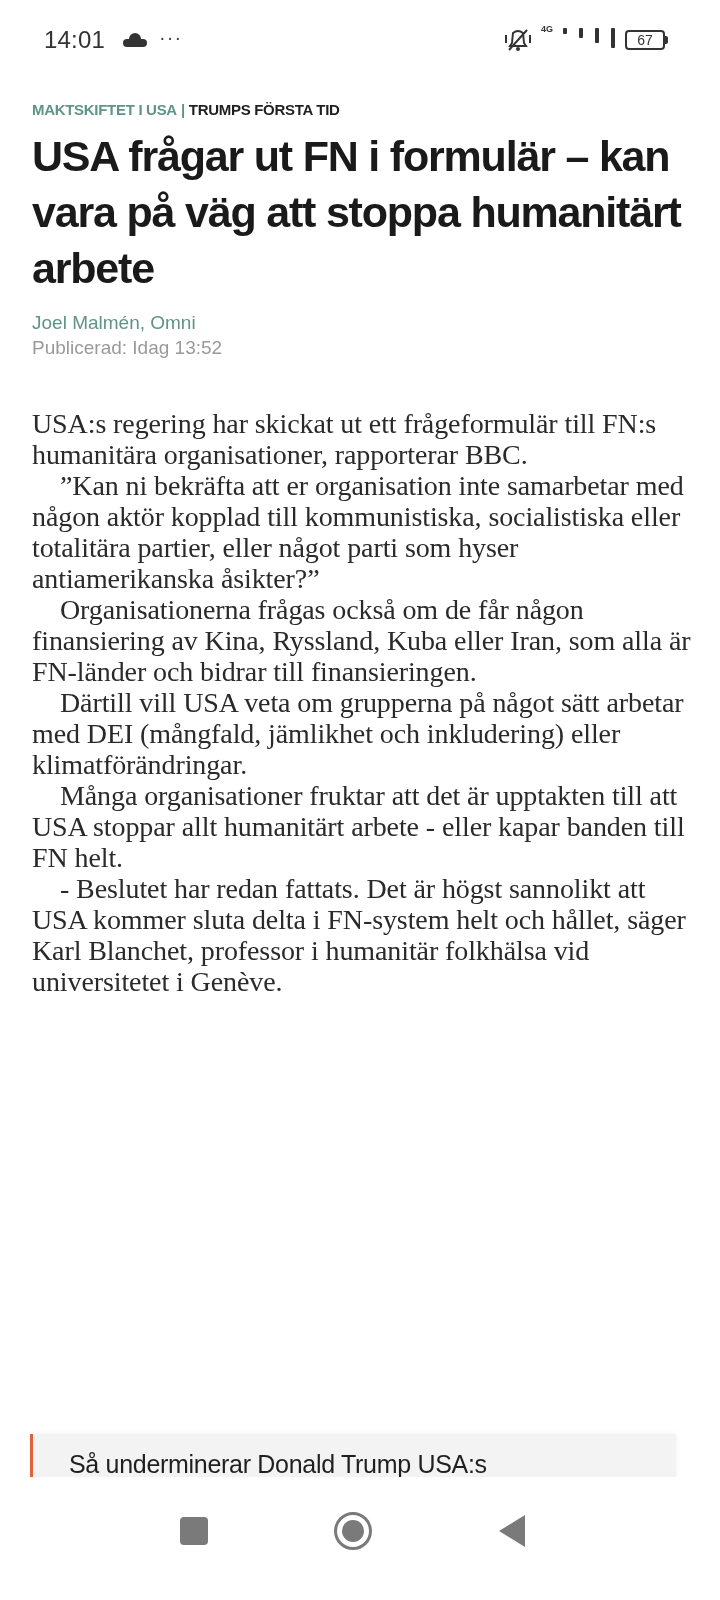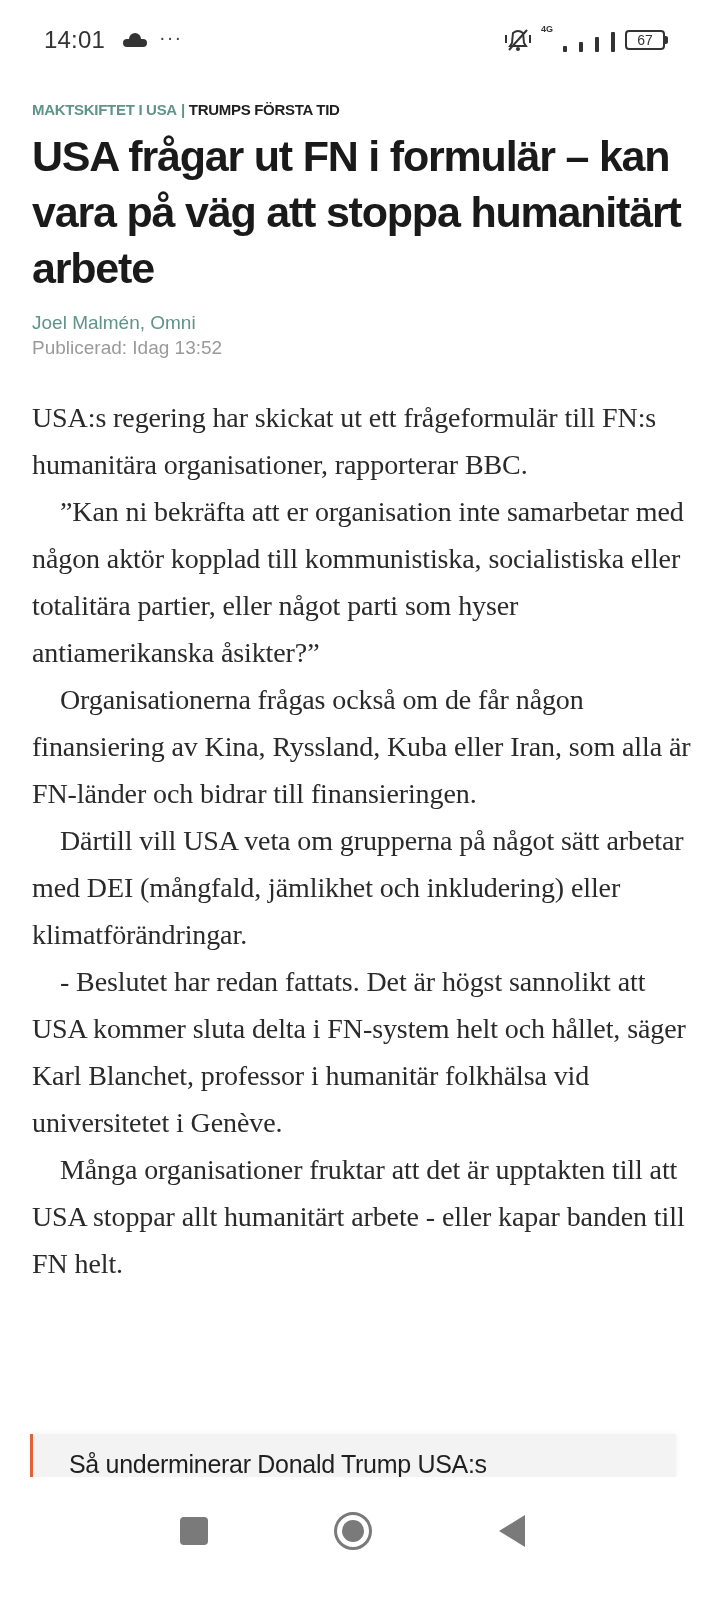--- a/index.html
+++ b/index.html
@@ -58,21 +58,21 @@
       background: #333;
       border-radius: 50%;
     }
     .dots-icon { font-size: 20px; color: #444; letter-spacing: 1px; margin-top: -6px; }
     .status-right {
       display: flex;
       align-items: center;
       gap: 10px;
     }
     .mute-icon { width: 30px; height: 26px; }
-    .signal-wrap { position: relative; display: flex; align-items: flex-end; gap: 12px; height: 24px; }
+    .signal-wrap { position: relative; display: flex; align-items: flex-start; gap: 12px; height: 24px; }
     .net-label {
       position: absolute;
       top: -4px; left: -2px;
       font-size: 9px; font-weight: bold; color: #333;
     }
     .bar { width: 4px; background: #333; border-radius: 1px; }
     .battery {
       display: flex; align-items: center;
     }
     .battery-body {
@@ -121,24 +121,24 @@
       color: #5f9487;
     }
     .published {
       font-size: 19px;
       line-height: 24px;
       color: #9a9a9a;
     }
     .published-label, .published-time { color: #9a9a9a; }
 
     .body {
-      margin-top: 34px;
+      margin-top: 48px;
       font-family: "Liberation Serif", serif;
       font-size: 28px;
-      line-height: 47px;
+      line-height: 31px;
       color: #2a2a2a;
       letter-spacing: -0.1px;
     }
     .body p { margin: 0; }
     .body p.indent { text-indent: 28px; }
 
     
     .related-card {
       position: absolute;
       left: 30px;
@@ -247,22 +247,22 @@
     <div class="published">
       <span class="published-label">Publicerad:</span>
       <span class="published-time">Idag 13:52</span>
     </div>
 
     <div class="body">
       <p>USA:s regering har skickat ut ett frågeformulär till FN:s humanitära organisationer, rapporterar BBC.</p>
       <p class="indent">”Kan ni bekräfta att er organisation inte samarbetar med någon aktör kopplad till kommunistiska, socialistiska eller totalitära partier, eller något parti som hyser antiamerikanska åsikter?”</p>
       <p class="indent">Organisationerna frågas också om de får någon finansiering av Kina, Ryssland, Kuba eller Iran, som alla är FN-länder och bidrar till finansieringen.</p>
       <p class="indent">Därtill vill USA veta om grupperna på något sätt arbetar med DEI (mångfald, jämlikhet och inkludering) eller klimatförändringar.</p>
+      <p class="indent">Många organisationer fruktar att det är upptakten till att USA stoppar allt humanitärt arbete - eller kapar banden till FN helt.</p>
       <p class="indent">- Beslutet har redan fattats. Det är högst sannolikt att USA kommer sluta delta i FN-system helt och hållet, säger Karl Blanchet, professor i humanitär folkhälsa vid universitetet i Genève.</p>
-      <p class="indent">Många organisationer fruktar att det är upptakten till att USA stoppar allt humanitärt arbete - eller kapar banden till FN helt.</p>
     </div>
   </div>
 
   <div class="related-card">
     <span class="related-title">Så underminerar Donald Trump USA:s</span>
   </div>
 
   <div class="nav-bar">
     <div class="nav-btn nav-recent">
       <span class="square-icon"></span>

